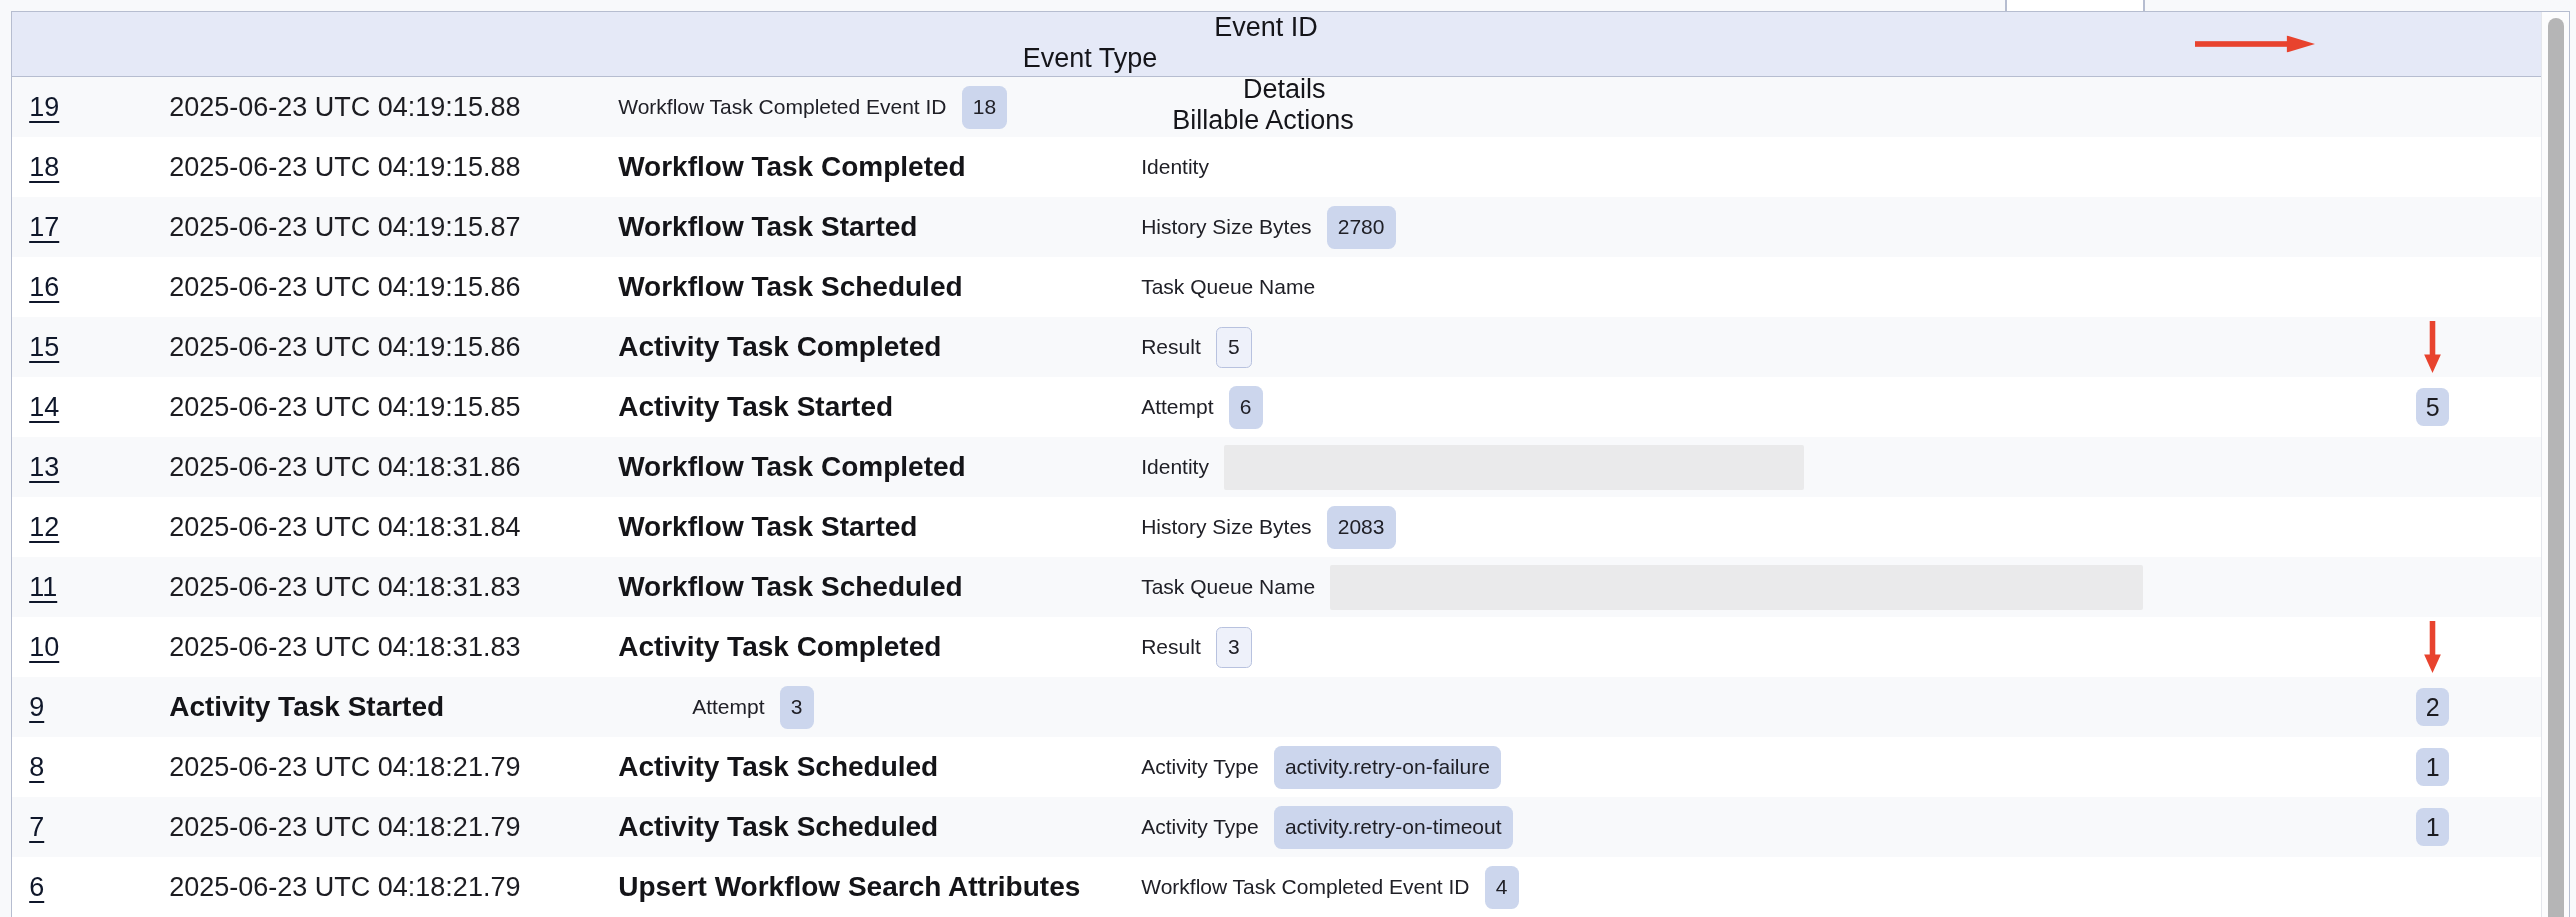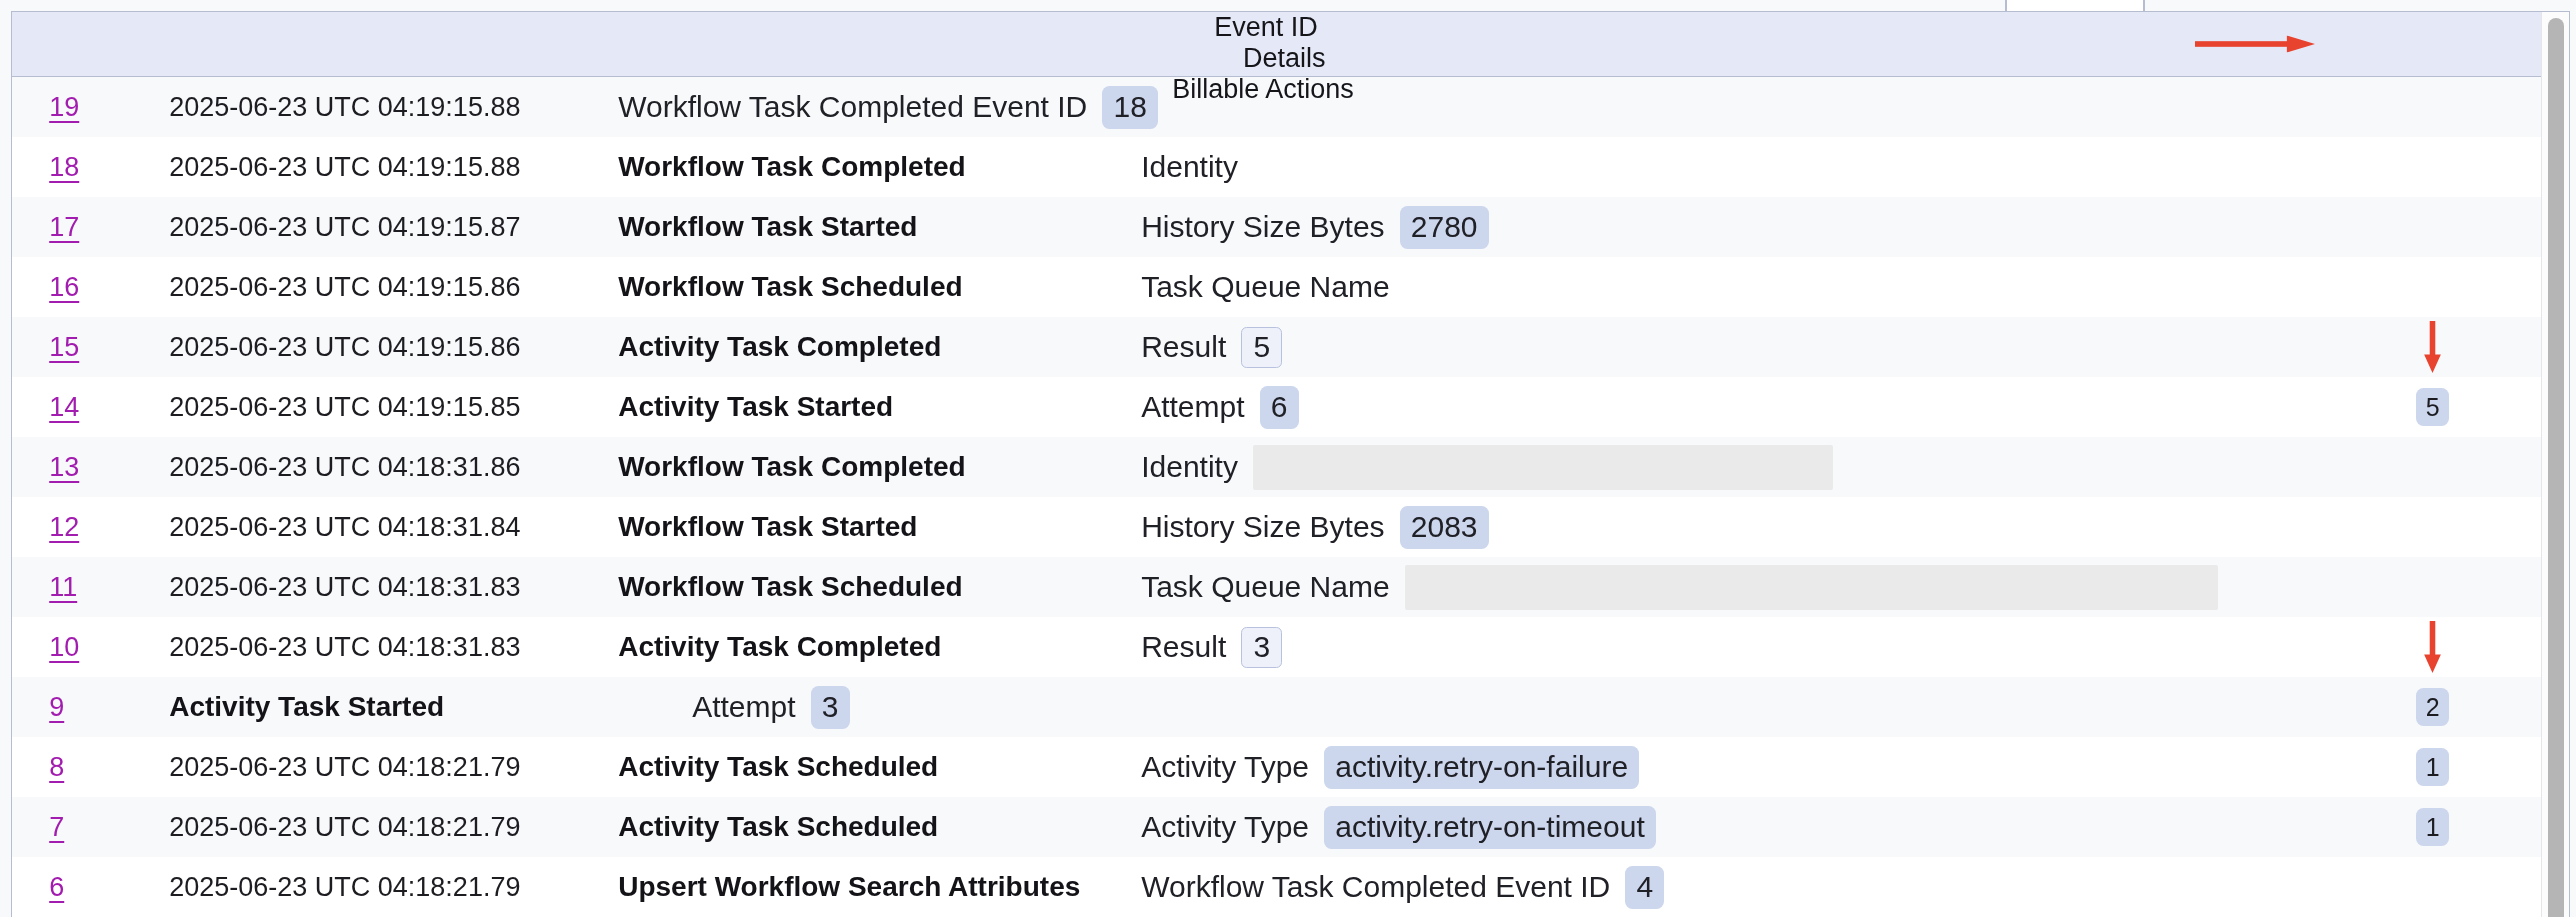--- a/index.html
+++ b/index.html
@@ -27,26 +27,26 @@
   .col-type    { width:523px; }
   .col-details { flex:1; }
   .col-billable{ width:224px; text-align:left; padding-right:15px; }
   .header-arrow { position:absolute; right:254px; top:50%; transform:translateY(-50%); display:block; }
   .row {
     display:flex; align-items:center; height:60px;
     padding:0 30px 0 17px; background:#ffffff;
   }
   .row.alt { background:#f8f9fb; }
   .event-id-link {
-    font-size:27px; color:#a21caf; text-decoration:underline;
-    text-underline-offset:4.7px; text-decoration-thickness:1.9px; cursor:pointer;margin-left:20px;
+    font-size:27px; color:#0f172a; text-decoration:underline;
+    text-underline-offset:4.7px; text-decoration-thickness:1.9px; cursor:pointer;
   }
   .ts { font-size:27px; color:#1c1c21; }
   .etype { font-size:28px; font-weight:700; color:#141418; }
-  .details-cell { display:flex; align-items:center; gap:15px; font-size:30px; color:#202027; }
+  .details-cell { display:flex; align-items:center; gap:15px; font-size:21px; color:#202027; }
   .detail-badge { display:inline-block; line-height:32px; white-space:nowrap; }
   .detail-badge.solid   { background:#ccd6ed; border-radius:7.5px; padding:5.6px 11.2px; }
   .detail-badge.outlined{ background:#eef1fa; border:1.9px solid #b8c2df; border-radius:5.6px; padding:3.7px 11.2px; }
   .redaction { height:45px; background:#eaeaeb; border-radius:1.9px; flex:none; }
   .billable-cell { width:224px; display:flex; justify-content:flex-end; align-items:center; }
   .billable-slot { width:41px; margin-right:86px; display:flex; justify-content:center; align-items:center; }
   .billable-badge {
     background:#ccd6ed; border-radius:7.5px; padding:4.7px 9.3px;
     font-size:25px; min-width:22.4px; text-align:center;
   }
@@ -65,20 +65,21 @@
 <div class="screen">
 
   <div class="top-strip">
     <div class="partial-control"></div>
   </div>
 
   <div class="table">
 
     <div class="header-row">
       <div class="col-eventid">Event ID</div>
+      <div class="col-type">Event Type</div>
       <div class="col-details">Details</div>
       <div class="col-billable">Billable Actions</div>
       <svg class="header-arrow" width="120" height="17" viewBox="0 0 128 18">
         <rect x="0" y="6" width="102" height="6" fill="#e8432e"></rect>
         <polygon points="98,0 128,9 98,18" fill="#e8432e"></polygon>
       </svg>
     </div>
 
     <div>
         <div class="row alt">

